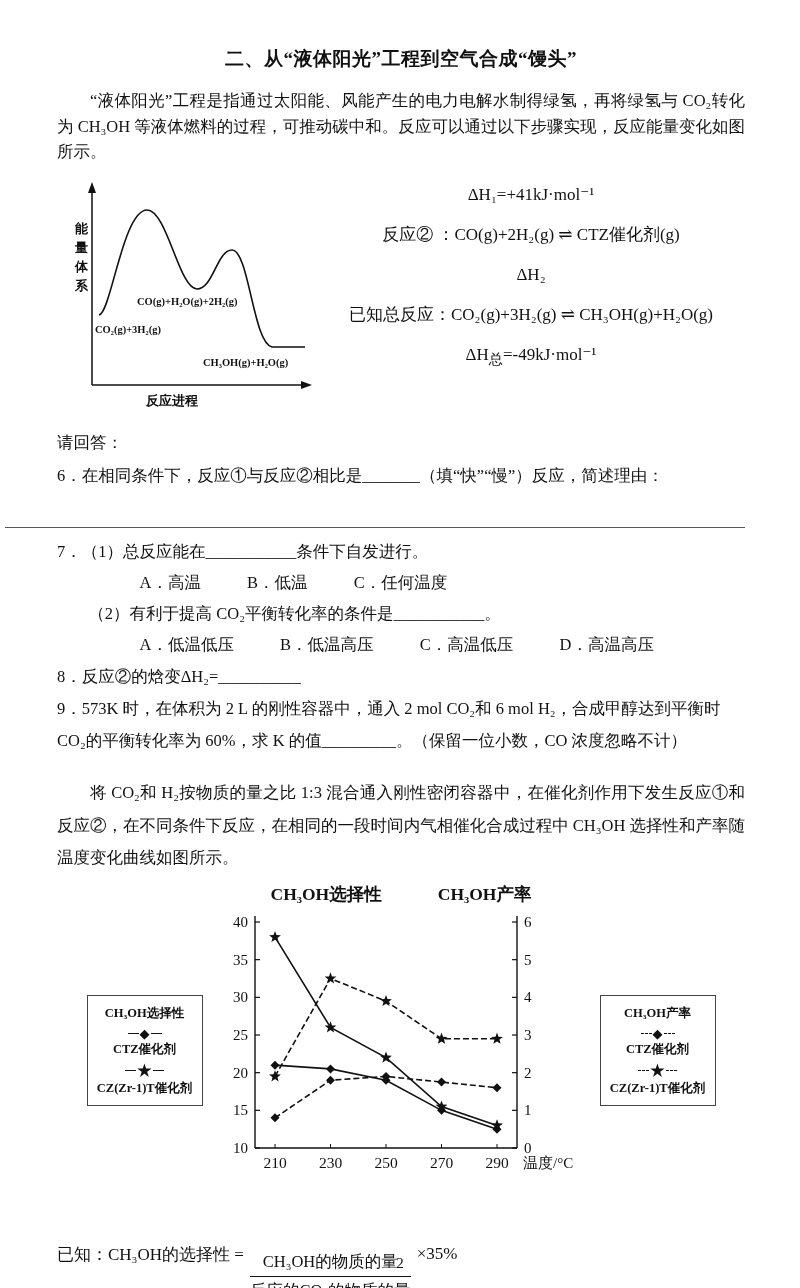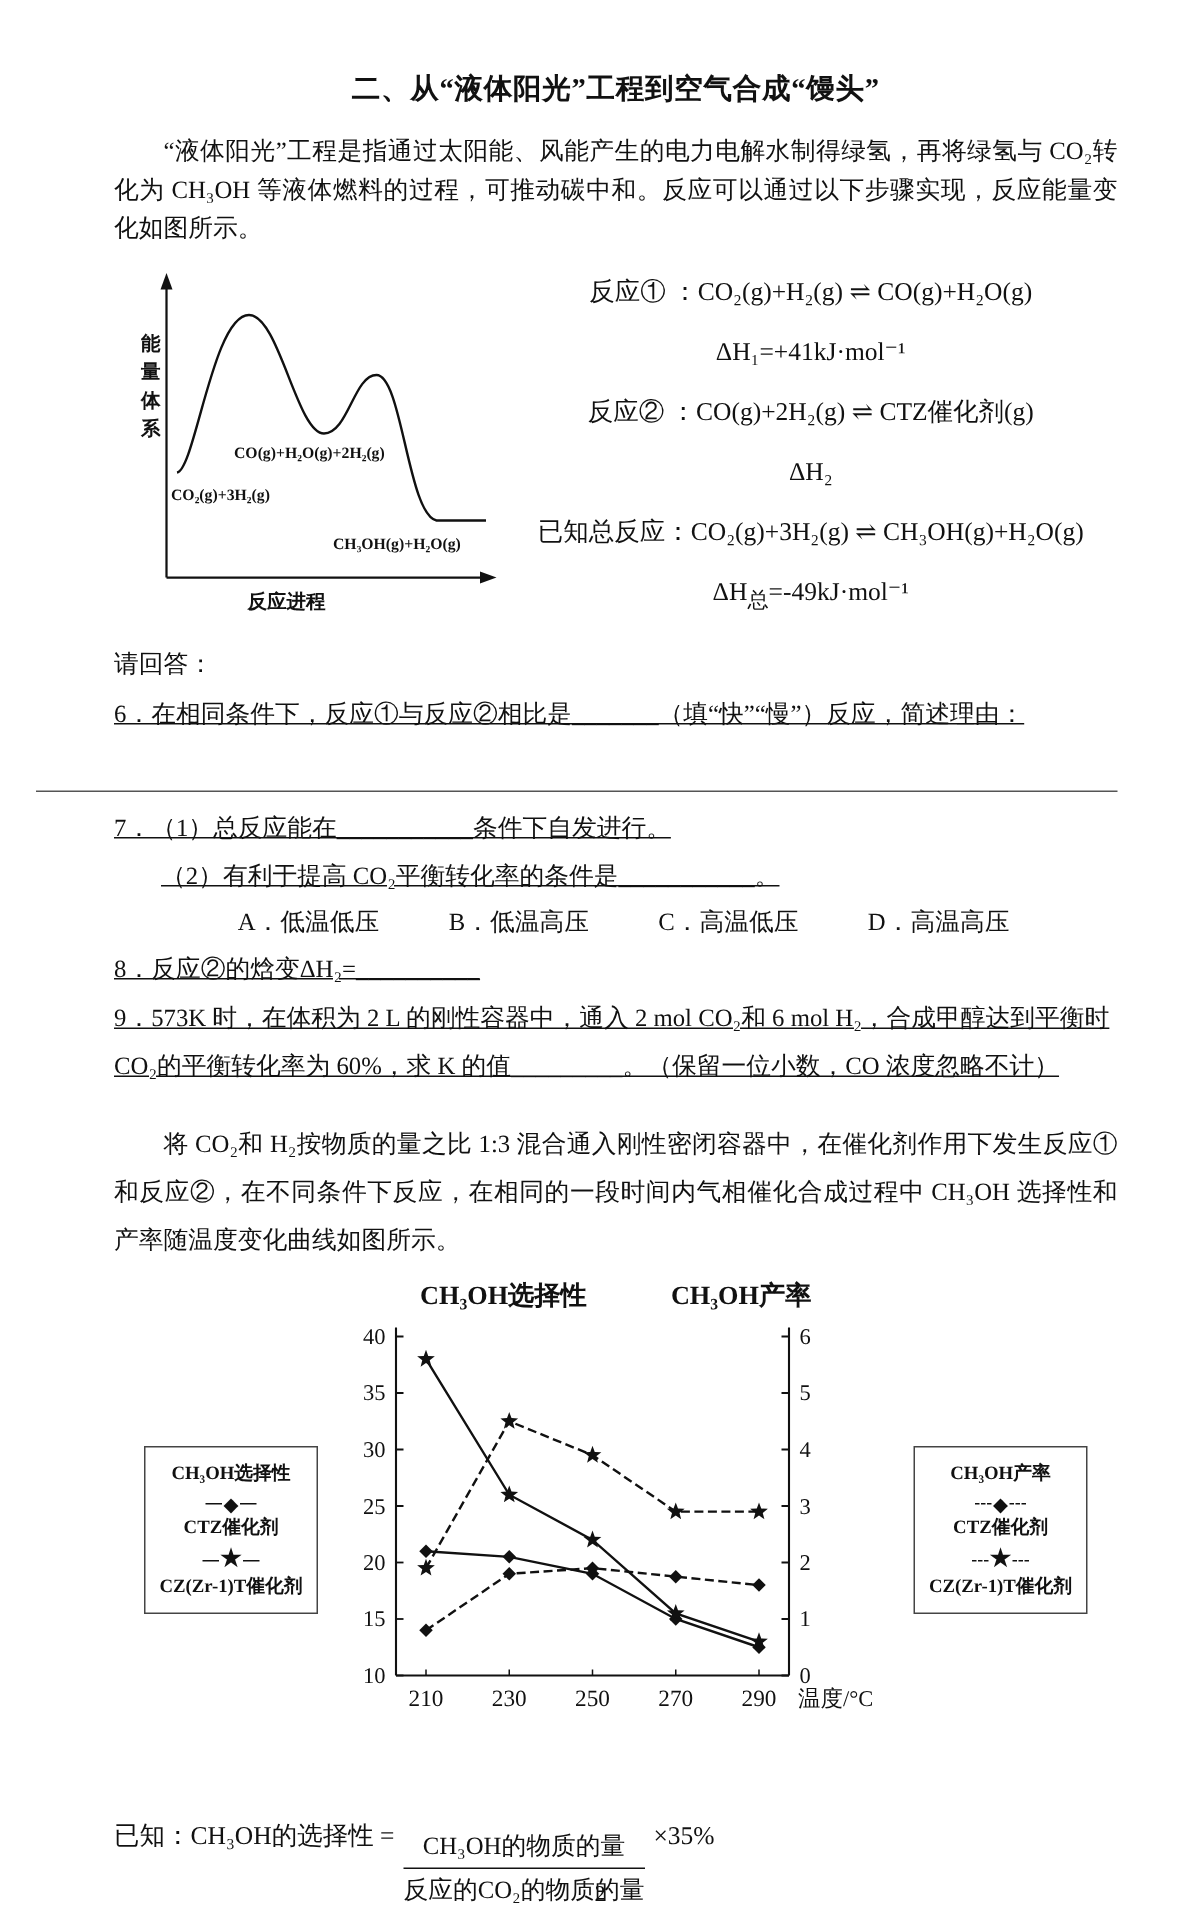--- a/index.html
+++ b/index.html
@@ -1,29 +1,29 @@
 <!DOCTYPE html>
 <html><head>
 <meta charset="utf-8">
 <style>
   html,body{margin:0;padding:0;background:#fff;}
   .page{
     position:relative;width:800px;height:1288px;box-sizing:border-box;
-    background:#fff;color:#111;padding:40px 55px 0 76px;
+    background:#fff;color:#111;padding:40px 55px 0 57px;
     font-family:"Liberation Serif","DejaVu Serif",serif;font-size:16.5px;
     overflow:hidden;
   }
   .title{text-align:center;font-size:19px;font-weight:bold;margin:6px 0 16px;letter-spacing:.5px;}
   p{margin:0;}
   .intro{line-height:1.55;text-indent:2em;text-align:justify;}
   .figure-row{display:flex;margin:10px 0 4px;}
   .energy-wrap{flex:0 0 auto;margin-left:10px;}
   .reactions{flex:1;text-align:center;font-size:17px;}
   .reactions>div{height:40px;line-height:40px;}
-  .qline{line-height:1.95;text-decoration:underline;}
+  .qline{line-height:1.95;}
   .prompt{line-height:2.1;margin-top:6px;}
   .answer-line{height:34px;border-bottom:1.2px solid #555;margin:0 0 8px -52px;}
   .options{display:flex;gap:2.8em;padding-left:5em;line-height:1.85;}
   .sub-q{padding-left:1.9em;}
   .para2{line-height:1.95;text-indent:2em;text-align:justify;margin-top:20px;}
   .chart-block{margin-top:8px;}
   .chart-titles{display:flex;justify-content:center;gap:56px;font-weight:bold;font-size:17.5px;margin-bottom:2px;}
   .chart-row{display:flex;align-items:center;justify-content:center;gap:6px;}
   .legend-box{border:1.3px solid #444;padding:8px 5px;text-align:center;font-size:12.5px;font-weight:bold;line-height:1.45;min-width:104px;}
   .legend-marker{display:flex;align-items:center;justify-content:center;margin-top:5px;}
@@ -58,37 +58,41 @@
         <polygon points="245,210 234,206 234,214" fill="#111"></polygon>
         <path d="M 32 140 C 44 138, 56 35, 80 35 C 100 35, 112 114, 130 114 C 146 114, 150 75, 165 75 C 182 75, 186 168, 205 172 L 238 172" fill="none" stroke="#111" stroke-width="1.6"></path>
         <text id="energy-ylabel" class="energy-axis-label" x="8" y="58"><tspan x="8" y="58">能</tspan><tspan x="8" y="77">量</tspan><tspan x="8" y="96">体</tspan><tspan x="8" y="115">系</tspan></text>
         <text class="energy-label" x="28" y="158">CO₂(g)+3H₂(g)</text>
         <text class="energy-label" x="70" y="130">CO(g)+H₂O(g)+2H₂(g)</text>
         <text class="energy-label" x="136" y="191">CH₃OH(g)+H₂O(g)</text>
         <text class="energy-axis-label" x="105" y="230" text-anchor="middle">反应进程</text>
       </svg>
     </div>
     <div class="reactions">
-      <div>反应① ：CO₂(g)+H₂(g) ⇌ CO(g)+H₂O(g)</div>
       <div>ΔH₁=+41kJ·mol⁻¹</div>
       <div>反应② ：CO(g)+2H₂(g) ⇌ CTZ催化剂(g)</div>
       <div>ΔH₂</div>
       <div>已知总反应：CO₂(g)+3H₂(g) ⇌ CH₃OH(g)+H₂O(g)</div>
       <div>
         <span>ΔH</span><sub>总</sub><span>=-49kJ·mol⁻¹</span>
       </div>
     </div>
   </div>
 
   <p class="prompt">请回答：</p>
 
   <p class="qline">6．在相同条件下，反应①与反应②相比是_______（填“快”“慢”）反应，简述理由：</p>
   <div class="answer-line"></div>
 
   <p class="qline">7．（1）总反应能在___________条件下自发进行。</p>
+  <div class="options">
+    <span>A．高温</span>
+    <span>B．低温</span>
+    <span>C．任何温度</span>
+  </div>
   <p class="qline sub-q">（2）有利于提高 CO₂平衡转化率的条件是___________。</p>
   <div class="options">
     <span>A．低温低压</span>
     <span>B．低温高压</span>
     <span>C．高温低压</span>
     <span>D．高温高压</span>
   </div>
 
   <p class="qline">8．反应②的焓变ΔH₂=__________</p>
   <p class="qline">9．573K 时，在体积为 2 L 的刚性容器中，通入 2 mol CO₂和 6 mol H₂，合成甲醇达到平衡时 CO₂的平衡转化率为 60%，求 K 的值_________。（保留一位小数，CO 浓度忽略不计）</p>

